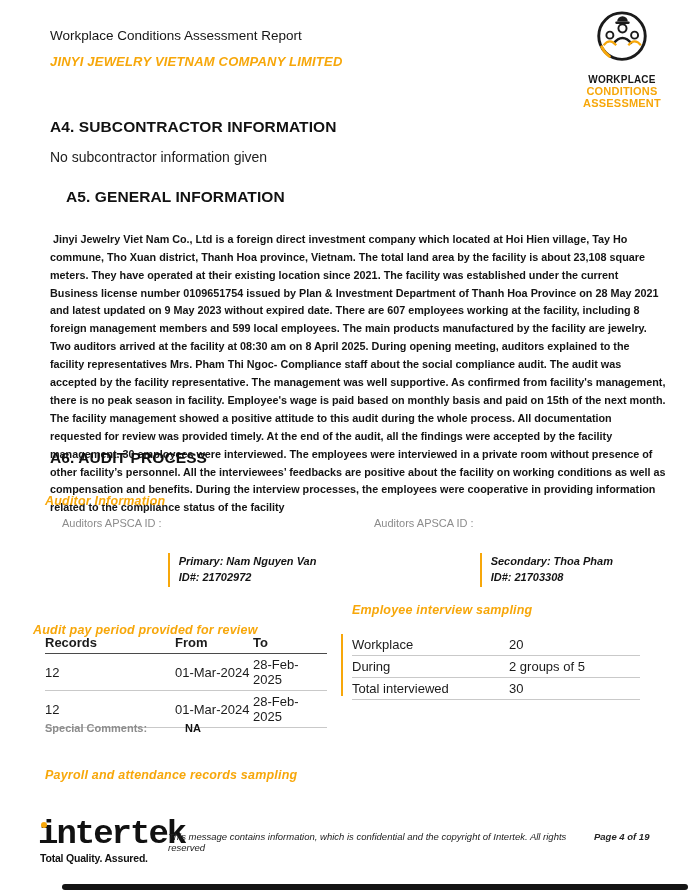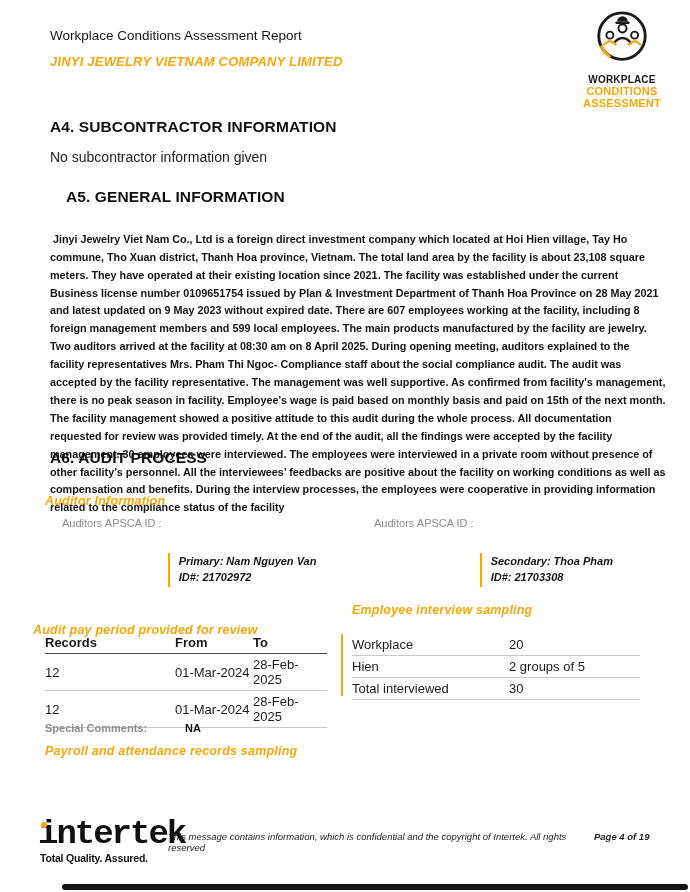--- a/index.html
+++ b/index.html
@@ -54,21 +54,21 @@
   .table-divider{left:341px;top:634px;width:2px;height:62px;background:#F7A70A;}
 
   .int-table{left:352px;top:634px;width:288px;}
   .int-table td{border-bottom:1px solid #c9c9c9;}
   .int-table .c0{width:157px;}.int-table .c1{width:131px;}
 
   .special-row{left:45px;top:722px;font-size:11px;}
   .special-label{font-weight:bold;color:#8c8c8c;display:inline-block;width:137px;}
   .special-value{font-weight:bold;color:#111;}
 
-  .payroll-head{left:45px;top:744px;}
+  .payroll-head{left:45px;top:768px;}
 
   
   .footer-logo{left:38px;top:816px;font-size:34px;font-weight:bold;letter-spacing:-2px;color:#111;
     font-family:Liberation Mono, monospace;position:absolute;line-height:36px;}
   .footer-logo .idot{position:absolute;left:3px;top:6px;width:6px;height:6px;border-radius:50%;background:#F7A70A;}
   .footer-tagline{left:40px;top:852px;font-size:10.5px;font-weight:bold;color:#111;letter-spacing:-0.2px;}
   .footer-conf{left:168px;top:831px;width:400px;font-size:9.5px;font-style:italic;color:#222;}
   .footer-page{left:594px;top:831px;font-size:9.5px;font-weight:bold;font-style:italic;color:#222;}
 
   .bottom-bar{left:62px;top:884px;width:626px;height:6px;background:#141414;border-radius:3px;}
@@ -155,21 +155,21 @@
 
 <div class="abs table-divider"></div>
 
 <table class="abs int-table">
   <tbody>
     <tr>
       <td class="c0">Workplace</td>
       <td class="c1">20</td>
     </tr>
     <tr>
-      <td>Hien</td>
+      <td>During</td>
       <td>2 groups of 5</td>
     </tr>
     <tr>
       <td>Total interviewed</td>
       <td>30</td>
     </tr>
   </tbody>
 </table>
 
 <div class="abs special-row">

